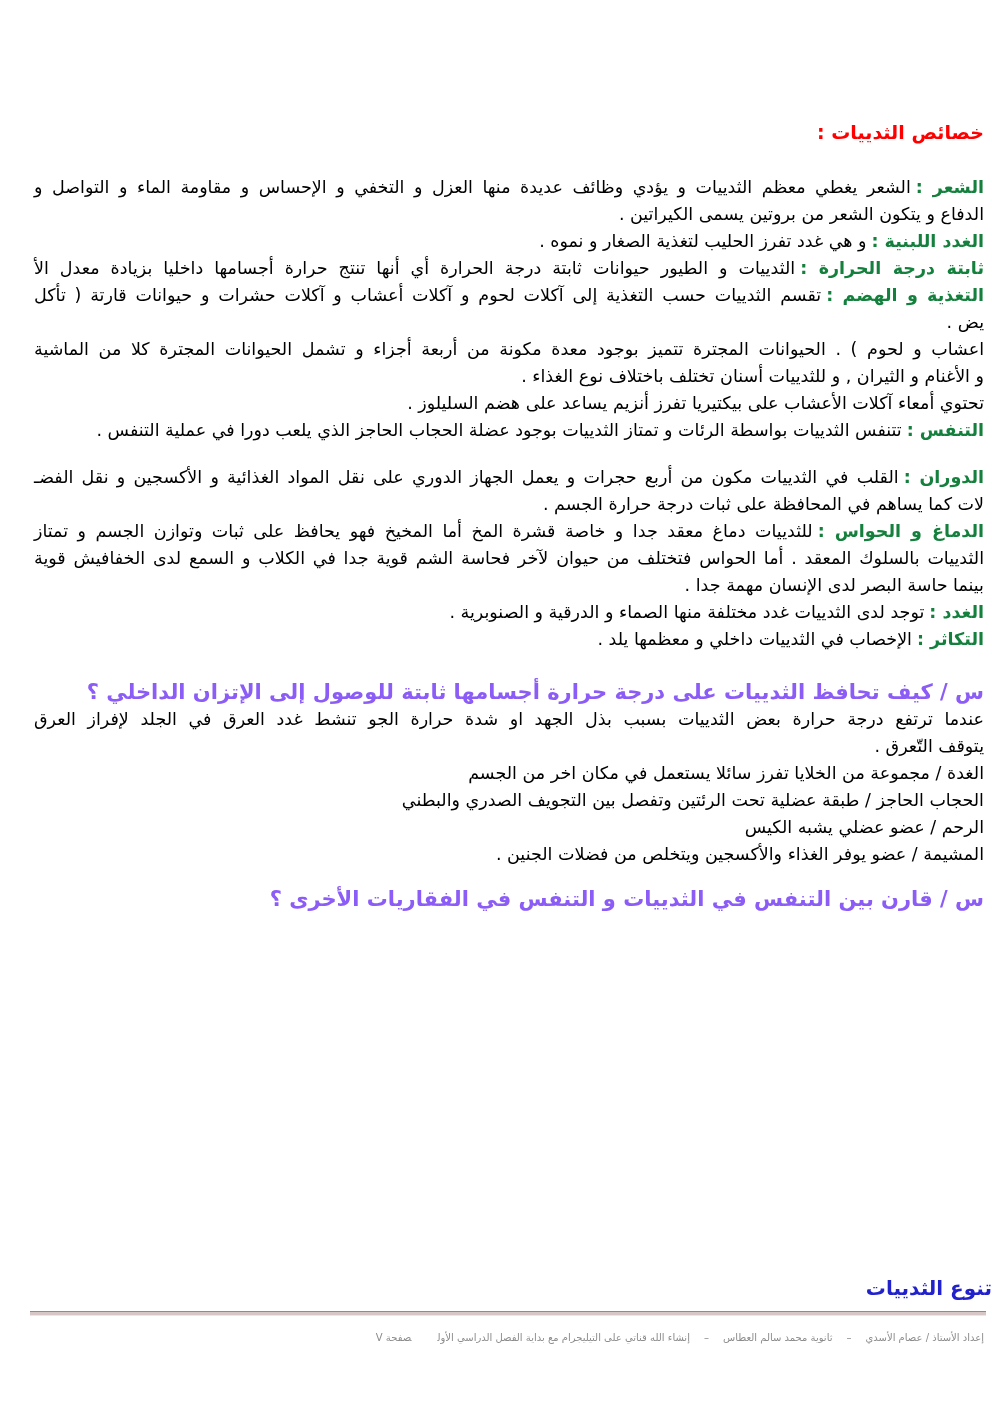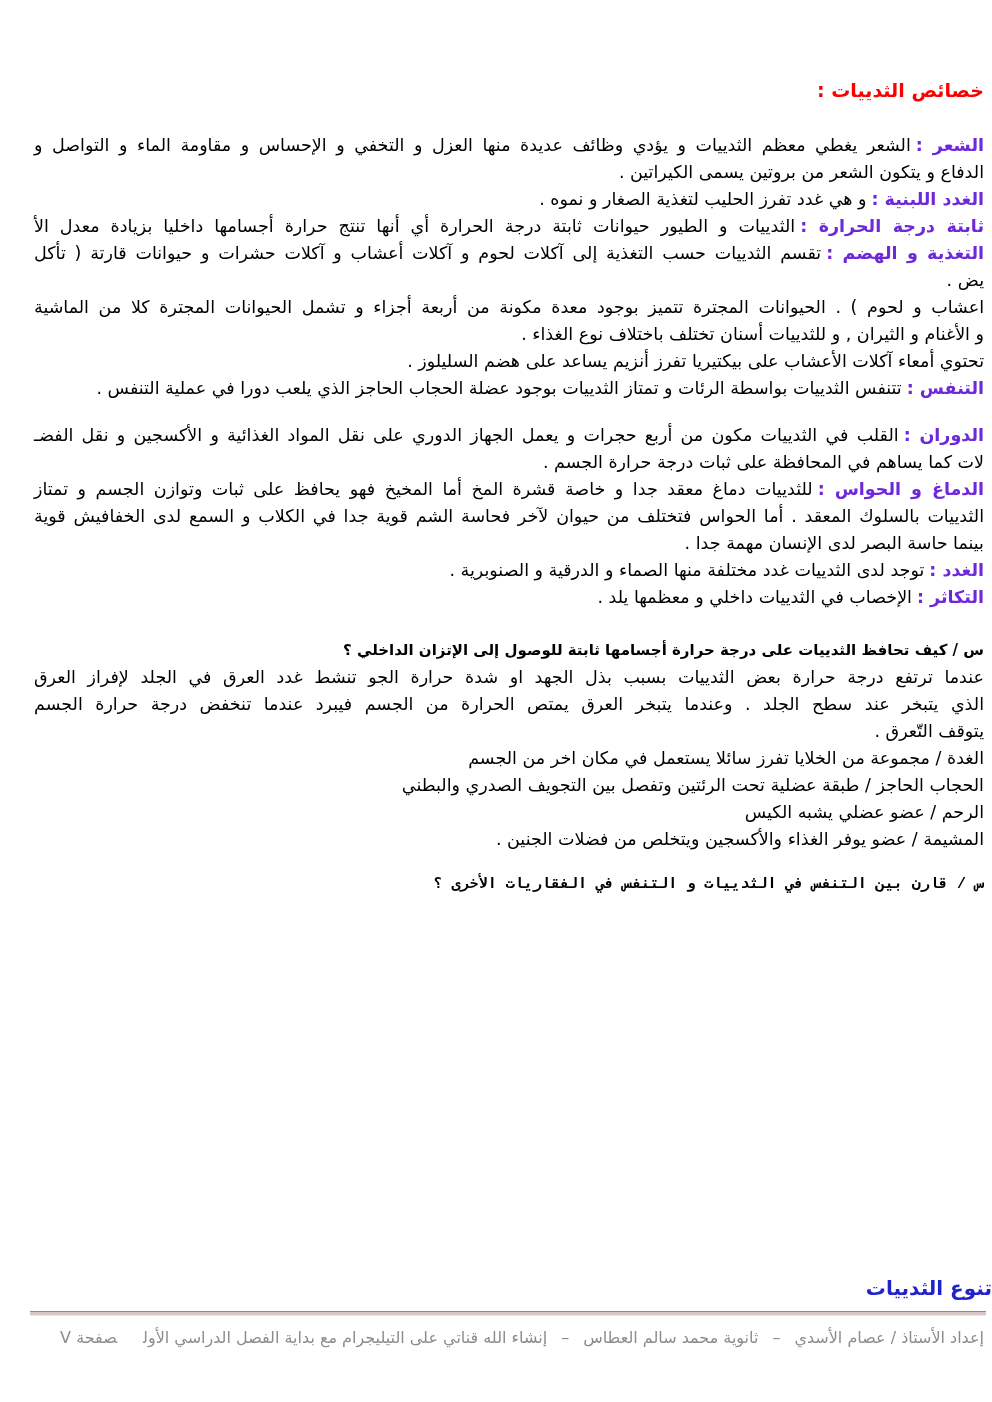--- a/index.html
+++ b/index.html
@@ -5,21 +5,21 @@
   html,body{margin:0;padding:0;background:#fff;}
   .page{
     position:relative;
     width:992px;height:1402px;
     background:#ffffff;
     overflow:hidden;
     font-family:"DejaVu Sans","Liberation Sans",sans-serif;
     direction:rtl;
   }
   .content{
-    padding:78px 8px 0 34px; 
+    padding:120px 8px 0 34px; 
     color:#000;
   }
   .doc-heading{
     color:#ff0000;
     font-weight:bold;
     font-size:19px;
     line-height:24px;
     text-align:right;
     margin-bottom:30px;
   }
@@ -27,52 +27,52 @@
     font-size:17.5px;
     line-height:27px;
     text-align:right;
     white-space:normal;
   }
   .line.j{
     text-align:justify;
     text-align-last:justify;
   }
   .lbl{
-    color:#6d28d9;
+    color:#15803d;
     font-weight:bold;
     margin-left:5px;
   }
   .line.q{
-    color:#000000;
+    color:#8b5cf6;
     font-weight:bold;
-    font-size:15px;
+    font-size:21px;
   }
   .gap-sm{margin-top:20px;}
   .gap-q1{margin-top:26px;}
-  .gap-q2{margin-top:18px;font-family:Liberation Mono, monospace;}
+  .gap-q2{margin-top:18px;}
   .bottom-title{
     position:absolute;
     top:1276px;left:0;right:0;
     color:#2222cc;
     font-weight:bold;
     font-size:20px;
   }
   .footer-rule{
     position:absolute;
     top:1311px;left:30px;right:6px;
     height:3px;
     background:#d6c6c6;
     border-top:1px solid #9d8585;
     border-bottom:1px solid #efe5e5;
   }
   .page-footer{
     position:absolute;
     top:1326px;right:8px;left:34px;
     color:#8c8c8c;
-    font-size:16px;
+    font-size:10px;
     line-height:24px;
     text-align:right;
     direction:rtl;
   }
   .page-footer .sep{margin:0 14px;}
   .page-footer .pageno{margin-right:26px;}
 </style>
 </head>
 <body>
 
@@ -96,21 +96,20 @@
     <div class="line"><span>لات كما يساهم في المحافظة على ثبات درجة حرارة الجسم .</span></div>
     <div class="line j"><span class="lbl">الدماغ و الحواس :</span><span>للثدييات دماغ معقد جدا و خاصة قشرة المخ أما المخيخ فهو يحافظ على ثبات وتوازن الجسم و تمتاز</span></div>
     <div class="line j"><span>الثدييات بالسلوك المعقد . أما الحواس فتختلف من حيوان لآخر فحاسة الشم قوية جدا في الكلاب و السمع لدى الخفافيش قوية</span></div>
     <div class="line"><span>بينما حاسة البصر لدى الإنسان مهمة جدا .</span></div>
     <div class="line"><span class="lbl">الغدد :</span><span>توجد لدى الثدييات غدد مختلفة منها الصماء و الدرقية و الصنوبرية .</span></div>
     <div class="line"><span class="lbl">التكاثر :</span><span>الإخصاب في الثدييات داخلي و معظمها يلد .</span></div>
 
     <div class="line q gap-q1">س /  كيف تحافظ الثدييات على درجة حرارة أجسامها ثابتة للوصول إلى الإتزان الداخلي ؟</div>
 
     <div class="line j"><span>عندما ترتفع درجة حرارة بعض الثدييات بسبب بذل الجهد او شدة حرارة الجو تنشط غدد العرق في الجلد لإفراز  العرق</span></div>
-    <div class="line j"><span>الذي يتبخر عند سطح الجلد  . وعندما يتبخر العرق يمتص الحرارة من الجسم فيبرد عندما تنخفض درجة حرارة الجسم</span></div>
     <div class="line"><span>يتوقف التّعرق .</span></div>
     <div class="line"><span>الغدة / مجموعة من الخلايا تفرز سائلا يستعمل في مكان اخر من الجسم</span></div>
     <div class="line"><span>الحجاب الحاجز / طبقة عضلية تحت الرئتين وتفصل بين التجويف الصدري والبطني</span></div>
     <div class="line"><span>الرحم / عضو عضلي يشبه الكيس</span></div>
     <div class="line"><span>المشيمة / عضو يوفر الغذاء والأكسجين ويتخلص من فضلات الجنين .</span></div>
 
     <div class="line q gap-q2">س / قارن بين التنفس في الثدييات و التنفس في الفقاريات الأخرى ؟</div>
 
   </div>
 

